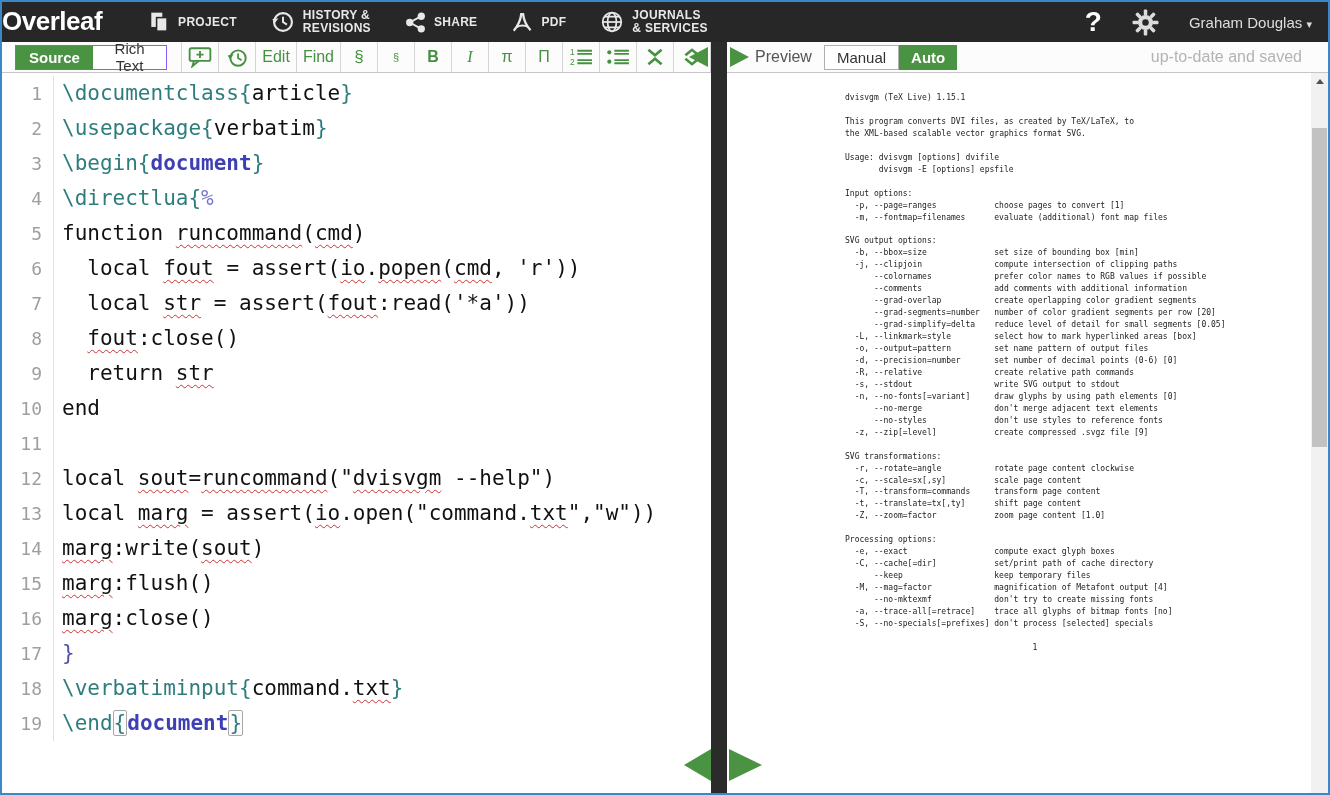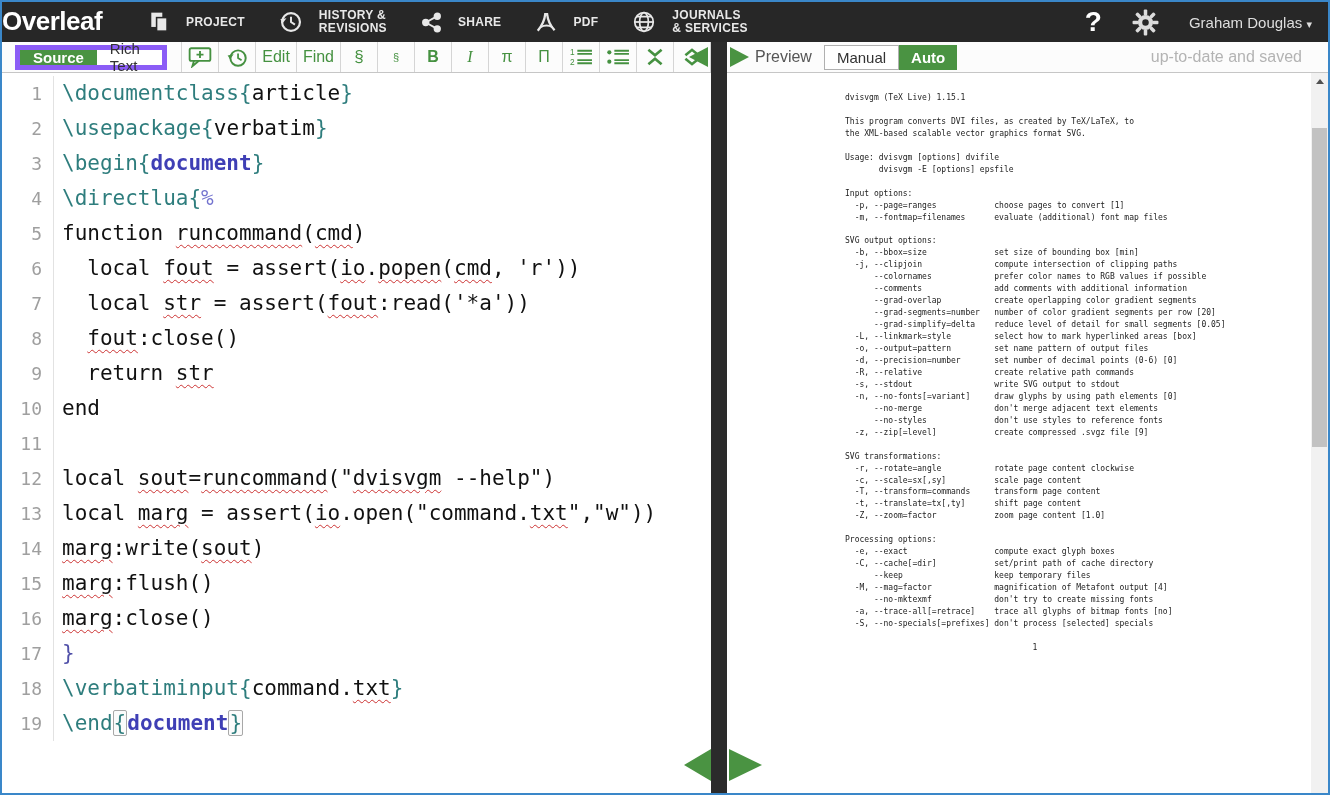--- a/index.html
+++ b/index.html
@@ -3,38 +3,38 @@
 <meta charset="utf-8">
 <style>
   * { margin:0; padding:0; box-sizing:border-box; }
   html,body { width:1330px; height:795px; font-family:"Liberation Sans", sans-serif; }
   .window { position:relative; width:1330px; height:795px; border:2px solid #3a87c9; background:#fff; overflow:hidden; }
 
   
   .topbar { position:absolute; top:0; left:0; right:0; height:40px; background:#272727; display:flex; align-items:center; }
   .logo { color:#fff; font-size:26px; font-weight:bold; letter-spacing:-0.5px; padding:0 0 2px 0; display:flex; align-items:center; }
   .menu { display:flex; align-items:center; margin-left:46px; column-gap:34px; height:100%; }
-  .menu-item { display:flex; align-items:center; gap:16px; height:100%; cursor:pointer; }
+  .menu-item { display:flex; align-items:center; gap:8px; height:100%; cursor:pointer; }
   .menu-label { color:#e8e8e8; font-size:12px; font-weight:bold; line-height:13px; letter-spacing:0.3px; }
   .menu-label span { display:block; }
   .menu-label span:empty { display:none; }
   .topbar-right { margin-left:auto; display:flex; align-items:center; gap:30px; padding-right:16px; }
   .help-q { color:#fff; font-size:28px; font-weight:bold; line-height:1; cursor:pointer; }
   .user { color:#dedede; font-size:15px; cursor:pointer; white-space:nowrap; }
   .caret { font-size:11px; color:#dedede; }
 
   
   .main { position:absolute; top:40px; left:0; right:0; bottom:0; }
   .editor-pane { position:absolute; left:0; top:0; width:709px; height:100%; background:#fff; }
   .divider { position:absolute; left:709px; top:0; width:16px; height:100%; background:#2b2b2b; }
   .preview-pane { position:absolute; left:725px; right:0; top:0; height:100%; background:#fff; }
 
   
   .etoolbar { position:relative; height:31px; background:#fcfcfc; border-bottom:1px solid #c6c6c6; display:flex; align-items:stretch; }
-  .seg-group { display:flex; align-self:center; margin-left:13px; border:5px solid #8b5cf6; height:25px; }
+  .seg-group { display:flex; align-self:center; margin-left:13px; border:1px solid #8b5cf6; height:25px;text-align:center; }
   .seg-btn { display:flex; align-items:center; justify-content:center; padding:0 13px; font-size:15px; cursor:pointer; }
   .seg-on { background:#4a9342; color:#fff; font-weight:bold; }
   .seg-off { background:#fff; color:#333; }
   .tb-group { display:flex; align-items:stretch; margin-left:14px; border-left:1px solid #d5d5d5; }
   .tb-cell { display:flex; align-items:center; justify-content:center; min-width:37px; padding:8px 6px; border-right:1px solid #d5d5d5; color:#459140; cursor:pointer; }
   .tb-text { font-size:16px; }
   .tb-sect-lg { font-size:17px; }
   .tb-sect-sm { font-size:11px; }
   .tb-b { font-size:16px; font-weight:bold; }
   .tb-i { font-size:16px; font-style:italic; font-family:"Liberation Serif", serif; }

